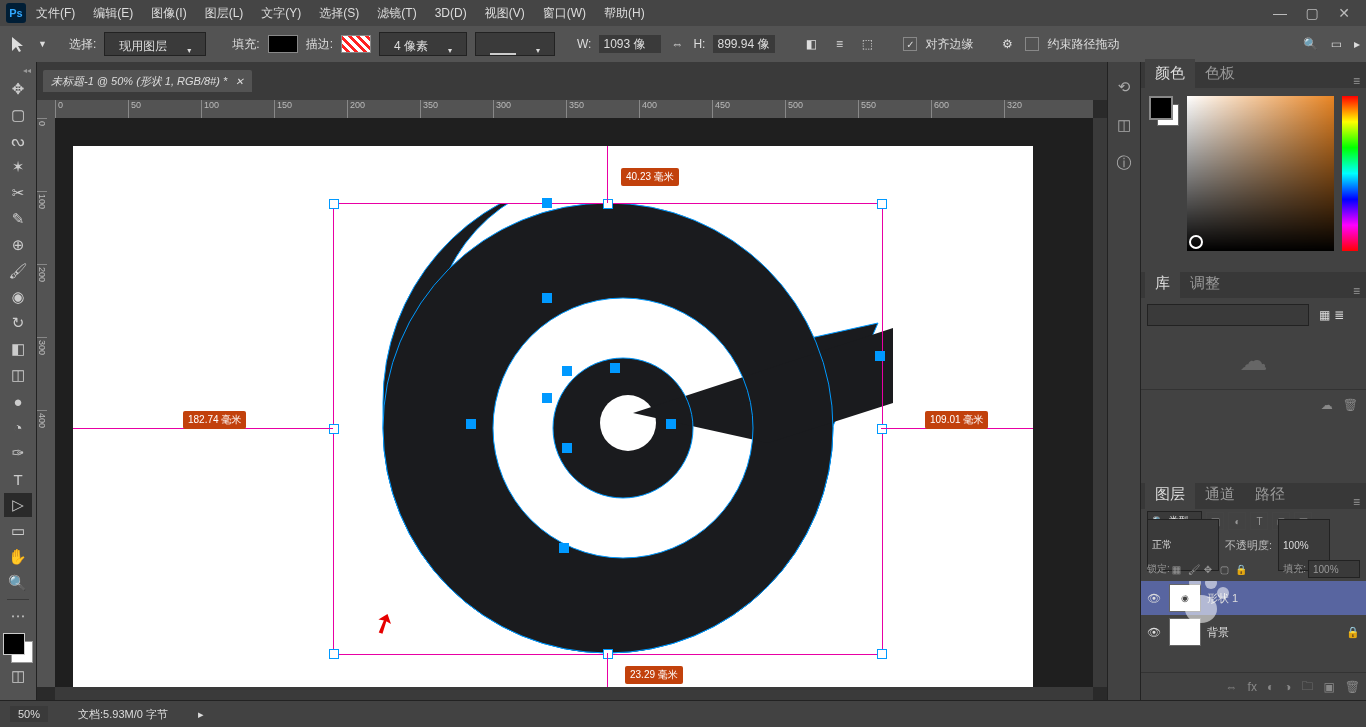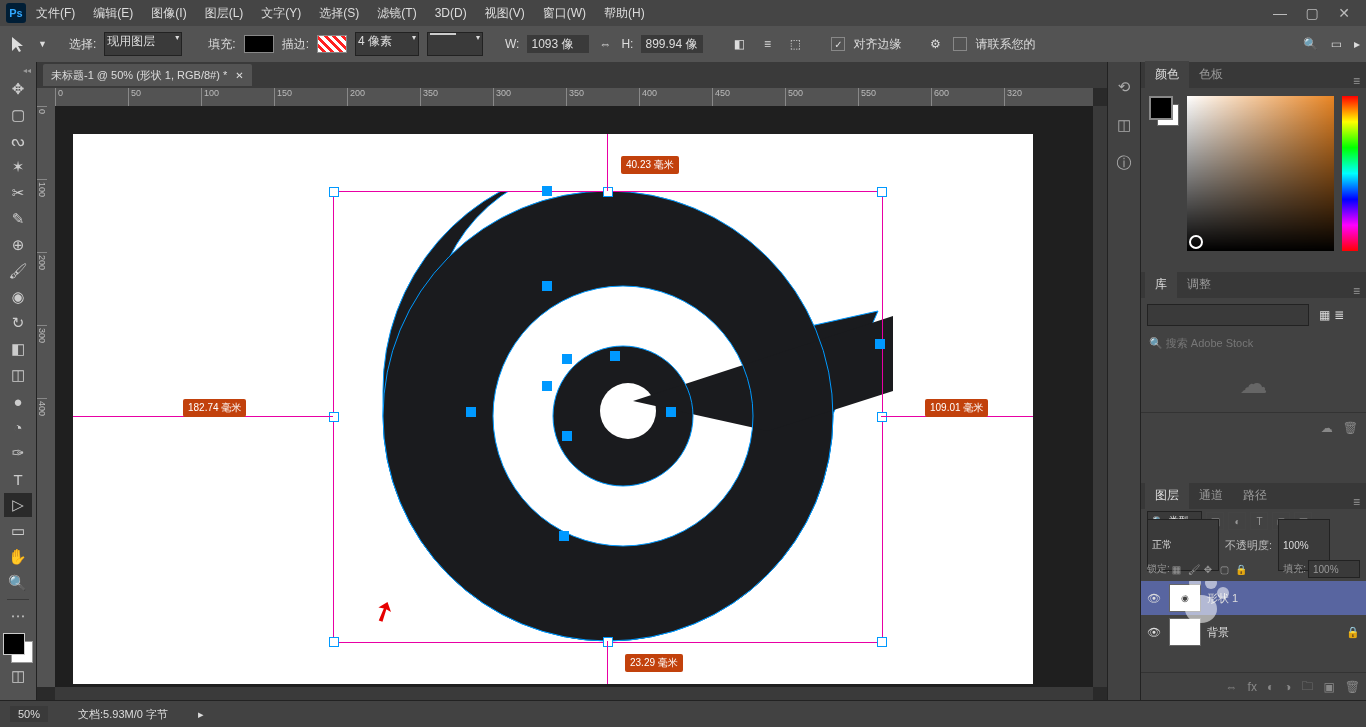--- a/index.html
+++ b/index.html
@@ -4,40 +4,40 @@
 <style>
   html,body{margin:0;padding:0;width:1366px;height:727px;background:#2a2a2a;font-family:"Microsoft YaHei",Arial,sans-serif;font-size:12px;color:#ddd;overflow:hidden;}
   .menubar{height:26px;background:#454545;display:flex;align-items:center;padding:0 6px;gap:2px;position:relative;}
   .menubar .logo{width:20px;height:20px;background:#001e36;border-radius:3px;display:flex;align-items:center;justify-content:center;font-weight:bold;font-size:11px;color:#31a8ff;}
   .menubar .menu-item{padding:0 8px;height:26px;display:flex;align-items:center;cursor:pointer;}
   .winbtns{margin-left:auto;display:flex;gap:0;}
   .winbtns span{width:32px;height:26px;display:flex;align-items:center;justify-content:center;color:#bbb;font-size:14px;}
   .optbar{height:36px;background:#535353;display:flex;align-items:center;padding:0 6px;gap:8px;border-bottom:1px solid #222;}
   .optbar .tool-icon{width:24px;height:24px;display:flex;align-items:center;justify-content:center;}
   .opt-label{color:#ddd;}
-  .opt-sel{height:22px;background:#3a3a3a;border:1px solid #222;display:flex;align-items:flex-start;padding:0 2px;gap:20px;}
+  .opt-sel{height:22px;background:#3a3a3a;border:1px solid #222;display:flex;align-items:flex-end;padding:0 14px;gap:20px;}
   .swatch{width:28px;height:16px;border:1px solid #888;}
   .numbox{background:#3a3a3a;height:18px;width:54px;color:#ddd;display:flex;align-items:center;padding:0 4px;}
   .link{width:16px;height:16px;display:flex;align-items:center;justify-content:center;}
   .optbar .ico{width:20px;height:20px;display:flex;align-items:center;justify-content:center;}
   .checkbox{width:12px;height:12px;border:1px solid #888;display:flex;align-items:center;justify-content:center;}
   .checkbox.checked::after{content:"✓";color:#ddd;font-size:10px;}
   .rightcorner{position:absolute;right:6px;display:flex;gap:12px;}
 
   .work{position:absolute;top:62px;left:0;right:0;bottom:26px;display:flex;}
   .toolbox{width:36px;background:#535353;display:flex;flex-direction:column;align-items:center;padding-top:4px;border-right:1px solid #222;}
   .toolbox .collapse{width:10px;height:10px;font-size:8px;color:#999;align-self:flex-end;margin-right:3px;}
   .toolbox .tool{width:28px;height:24px;display:flex;align-items:center;justify-content:center;font-size:15px;color:#ccc;margin:1px 0;}
   .toolbox .divider{width:22px;height:1px;background:#3a3a3a;margin:3px 0;}
   .fgbg{width:30px;height:30px;position:relative;margin-top:4px;}
   .fgbg .fg{position:absolute;width:20px;height:20px;background:#000;border:1px solid #ccc;left:0;top:0;}
   .fgbg .bg{position:absolute;width:20px;height:20px;background:#fff;border:1px solid #999;right:0;bottom:0;}
 
   .docarea{flex:1;background:#2a2a2a;display:flex;flex-direction:column;position:relative;}
-  .doctabs{height:26px;background:#3a3a3a;display:flex;align-items:center;padding-left:6px;}
+  .doctabs{height:38px;background:#3a3a3a;display:flex;align-items:center;padding-left:6px;font-style:italic;}
   .doctab{background:#535353;height:22px;display:flex;align-items:center;padding:0 8px;gap:8px;border-radius:2px 2px 0 0;font-size:11px;}
   .doctab .close{font-size:10px;}
   .canvas-wrap{flex:1;position:relative;background:#2a2a2a;overflow:hidden;}
   .ruler-h{position:absolute;top:0;left:18px;right:14px;height:18px;background:#535353;border-bottom:1px solid #333;display:flex;overflow:hidden;}
   .ruler-h div{flex:none;width:70px;height:18px;border-left:1px solid #888;font-size:9px;color:#bbb;padding-left:2px;}
   .ruler-v{position:absolute;top:18px;left:0;bottom:14px;width:18px;background:#535353;border-right:1px solid #333;}
   .ruler-v div{height:70px;border-top:1px solid #888;font-size:9px;color:#bbb;writing-mode:vertical-rl;padding-top:2px;}
   .ruler-c{position:absolute;top:0;left:0;width:18px;height:18px;background:#535353;}
   .viewport{position:absolute;top:18px;left:18px;right:14px;bottom:14px;background:#1f1f1f;display:flex;align-items:flex-start;justify-content:center;}
   .scroll-h{position:absolute;bottom:0;left:18px;right:14px;height:14px;background:#3a3a3a;}
@@ -47,21 +47,21 @@
   .measure{position:absolute;background:#c2410c;color:#fff;font-size:10px;padding:2px 5px;border-radius:2px;white-space:nowrap;}
   .mline{position:absolute;background:#e800a4;}
   .handle{position:absolute;width:8px;height:8px;background:#fff;border:1px solid #09f;margin:-5px;}
   .spiral{position:absolute;top:85px;left:278px;}
   .arrow{position:absolute;color:#e60000;font-size:26px;font-weight:bold;transform:rotate(-25deg);}
 
   .panelstrip{width:32px;background:#424242;display:flex;flex-direction:column;align-items:center;gap:20px;padding-top:16px;border-left:1px solid #222;}
   .panelstrip span{font-size:15px;color:#aaa;}
   .panels{width:225px;background:#424242;display:flex;flex-direction:column;border-left:1px solid #222;}
   .panel-tabs{height:26px;background:#383838;display:flex;align-items:flex-end;padding-left:4px;gap:0;}
-  .panel-tabs .tab{padding:5px 10px;font-size:12px;color:#999;cursor:pointer;}
+  .panel-tabs .tab{padding:5px 10px;font-size:15px;color:#999;cursor:pointer;}
   .panel-tabs .tab.active{background:#424242;color:#ddd;}
   .panel-tabs .menu{margin-left:auto;padding:0 6px;color:#999;}
   .colorpanel{height:168px;padding:8px;display:flex;gap:8px;}
   .colorfgbg{width:30px;height:30px;position:relative;}
   .colorfgbg .fg{position:absolute;width:20px;height:20px;background:#000;border:2px solid #888;left:0;top:0;z-index:1;}
   .colorfgbg .bg{position:absolute;width:20px;height:20px;background:#fff;border:1px solid #666;right:0;bottom:0;}
   .colorfield{width:148px;height:155px;background:linear-gradient(to bottom,transparent,#000),linear-gradient(to right,#fff,#e88524);position:relative;}
   .huebar{width:16px;height:155px;background:linear-gradient(to bottom,#f00,#ff0,#0f0,#0ff,#00f,#f0f,#f00);}
   .libpanel{height:185px;}
   .lib-sel{margin:6px;height:20px;background:#3a3a3a;border:1px solid #222;width:160px;}
@@ -145,21 +145,21 @@
   <span style="width:10px"></span>
   <div class="ico">◧</div>
   <div class="ico">≡</div>
   <div class="ico">⬚</div>
   <span style="width:10px"></span>
   <div class="checkbox checked"></div>
   <span class="opt-label">对齐边缘</span>
   <span style="width:8px"></span>
   <div class="ico">⚙</div>
   <div class="checkbox"></div>
-  <span class="opt-label">请联系您的</span>
+  <span class="opt-label">约束路径拖动</span>
   <div class="rightcorner">
     <span>🔍</span>
     <span>▭</span>
     <span>▸</span>
   </div>
 </div>
 
 <div class="work">
 
   <div class="toolbox">
@@ -313,21 +313,20 @@
       <div class="tab active">库</div>
       <div class="tab">调整</div>
       <div class="menu">≡</div>
     </div>
     <div class="libpanel">
       <div style="display:flex;align-items:center;gap:4px;padding-right:6px">
         <div class="lib-sel"></div>
         <span>▦</span>
         <span>≣</span>
       </div>
-      <div style="padding:4px 8px;color:#777;font-size:11px">🔍 <span>搜索 Adobe Stock</span></div>
       <div style="text-align:center;padding:12px 0;font-size:28px;color:#666">☁</div>
       <div class="libfoot">
           <span>☁</span>
           <span>🗑</span>
         </div>
     </div>
 
     <div class="panel-tabs">
       <div class="tab active">图层</div>
       <div class="tab">通道</div>

